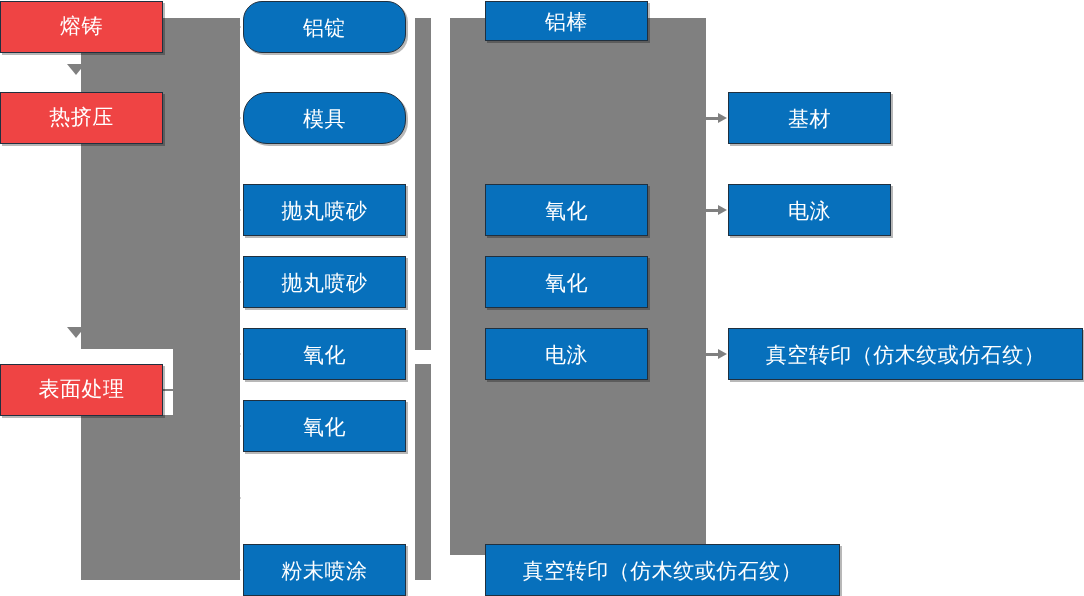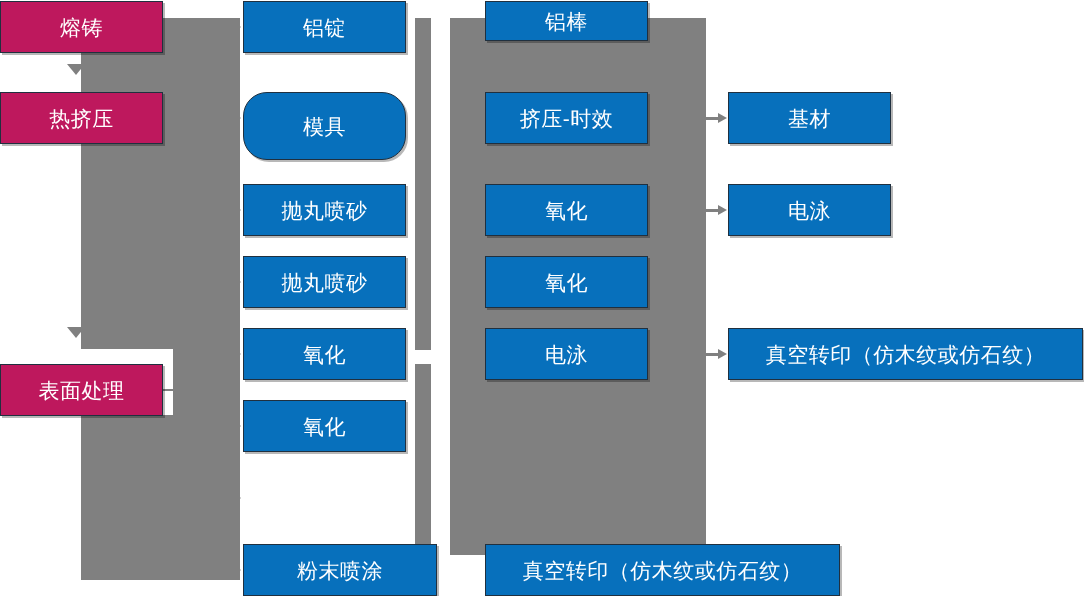--- a/index.html
+++ b/index.html
@@ -79,21 +79,22 @@
     justify-content: center;
     color: #ffffff;
     font-size: 21px;
     line-height: 1;
     white-space: nowrap;
     letter-spacing: 0.5px;
     border: 1px solid #20303f;
     box-shadow: 2px 2px 0 rgba(0,0,0,0.28);
   }
   .node.dark {
-    background: #be185d;
+    background: #ef4444;
+    font-family: Liberation Mono, monospace;
   }
   .node.mid {
     background: #0770BC;
   }
 </style>
 </head>
 <body>
 
 <div id="canvas">
 
@@ -142,48 +143,45 @@
   <div class="node dark" style="left:0px; top:1px; width:163px; height:52px;">
     <span>熔铸</span>
   </div>
   <div class="node dark" style="left:0px; top:92px; width:163px; height:52px;">
     <span>热挤压</span>
   </div>
   <div class="node dark" style="left:0px; top:364px; width:163px; height:52px;">
     <span>表面处理</span>
   </div>
 
-  <div class="node mid" style="left:243px; top:1px; width:163px; height:52px;">
+  <div class="node mid" style="left:243px; top:1px; width:163px; height:52px;border-radius:19px;">
     <span>铝锭</span>
   </div>
-  <div class="node mid" style="left:243px; top:92px; width:163px; height:68px;border-radius:24px;">
+  <div class="node mid" style="left:243px; top:92px; width:163px; height:52px;border-radius:24px;">
     <span>模具</span>
   </div>
   <div class="node mid" style="left:243px; top:184px; width:163px; height:52px;">
     <span>抛丸喷砂</span>
   </div>
   <div class="node mid" style="left:243px; top:256px; width:163px; height:52px;">
     <span>抛丸喷砂</span>
   </div>
   <div class="node mid" style="left:243px; top:328px; width:163px; height:52px;">
     <span>氧化</span>
   </div>
   <div class="node mid" style="left:243px; top:400px; width:163px; height:52px;">
     <span>氧化</span>
   </div>
-  <div class="node mid" style="left:243px; top:544px; width:194px; height:52px;text-align:center;">
+  <div class="node mid" style="left:243px; top:544px; width:163px; height:52px;text-align:center;">
     <span>粉末喷涂</span>
   </div>
 
   <div class="node mid" style="left:485px; top:1px; width:163px; height:40px;">
     <span>铝棒</span>
   </div>
-  <div class="node mid" style="left:485px; top:92px; width:163px; height:52px;">
-    <span>挤压-时效</span>
-  </div>
   <div class="node mid" style="left:485px; top:184px; width:163px; height:52px;">
     <span>氧化</span>
   </div>
   <div class="node mid" style="left:485px; top:256px; width:163px; height:52px;">
     <span>氧化</span>
   </div>
   <div class="node mid" style="left:485px; top:328px; width:163px; height:52px;">
     <span>电泳</span>
   </div>
   <div class="node mid" style="left:485px; top:544px; width:355px; height:52px;">

